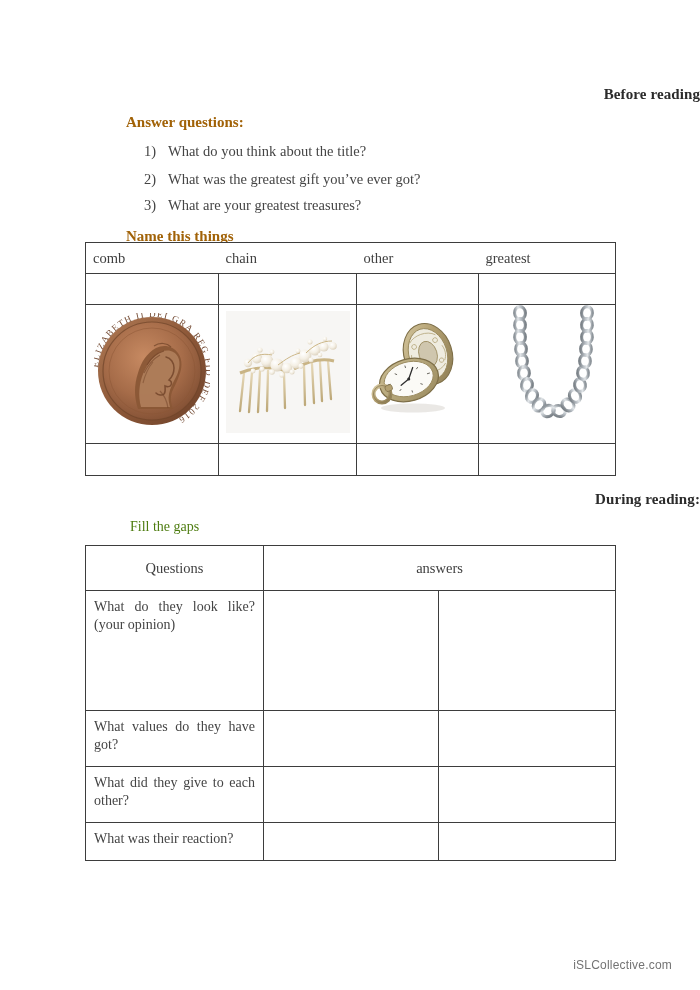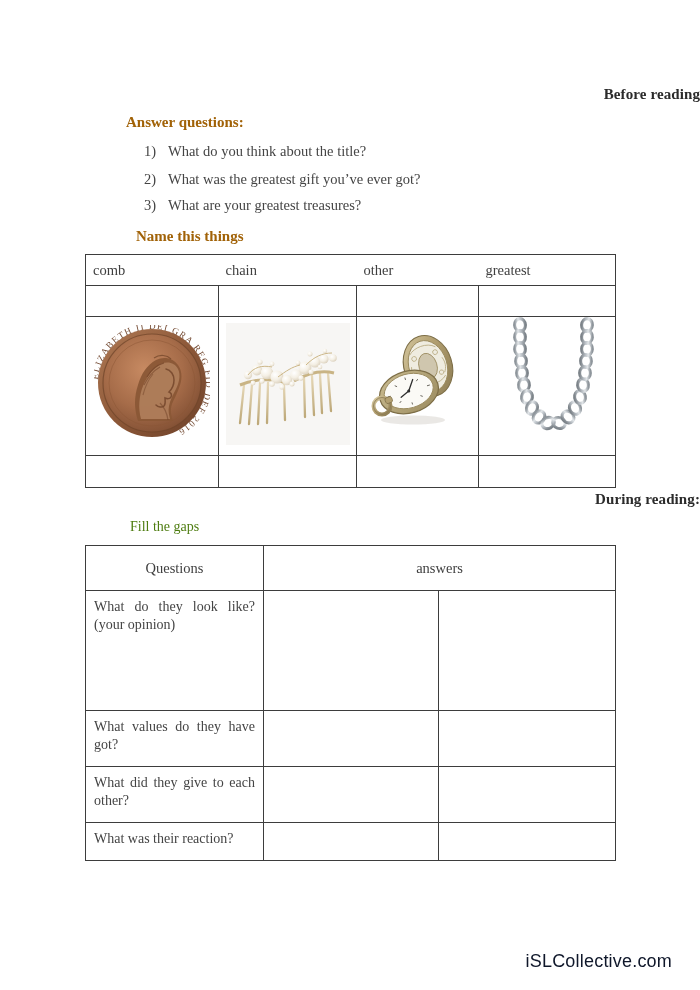--- a/index.html
+++ b/index.html
@@ -64,21 +64,21 @@
   .tbl td {
     border: 1.1px solid #3d3d3d;
     padding: 0;
     vertical-align: top;
     background: #fff;
   }
 
   
   #tbl-things {
     left: 85px;
-    top: 254px;
+    top: 242px;
     width: 530px;
     border-radius: 12px;
   }
   #tbl-things td.word-head {
     border-left: none;
     border-right: none;
     height: 30px;
     vertical-align: middle;
   }
   #tbl-things td.word-head.first { border-left: 1.1px solid #3d3d3d; }
@@ -132,22 +132,22 @@
     text-align-last: left;
     hyphens: none;
   }
 
   
   .watermark {
     position: absolute;
     right: 28px;
     bottom: 18px;
     font-family: "Liberation Sans", "DejaVu Sans", sans-serif;
-    font-size: 18px;
-    color: #0f172a;
+    font-size: 12px;
+    color: #737373;
     letter-spacing: 0.2px;
   }
 </style>
 </head>
 <body>
 
 <div class="page">
 
   <div class="section-title" style="top:86px;">Before reading</div>
 
@@ -156,21 +156,21 @@
   <div class="q-item" style="left:144px; top:143px;">
     <span class="q-num">1)</span><span>What do you think about the title?</span>
   </div>
   <div class="q-item" style="left:144px; top:171px;">
     <span class="q-num">2)</span><span>What was the greatest gift you’ve ever got?</span>
   </div>
   <div class="q-item" style="left:144px; top:197px;">
     <span class="q-num">3)</span><span>What are your greatest treasures?</span>
   </div>
 
-  <div class="bold-label" style="left:136px; top:228px;">Name this things</div>
+  <div class="bold-label" style="left:126px; top:228px;">Name this things</div>
 
   <table class="tbl" id="tbl-things">
     <colgroup>
       <col style="width:133px">
       <col style="width:138px">
       <col style="width:122px">
       <col style="width:137px">
     </colgroup>
     <tbody>
       <tr>

